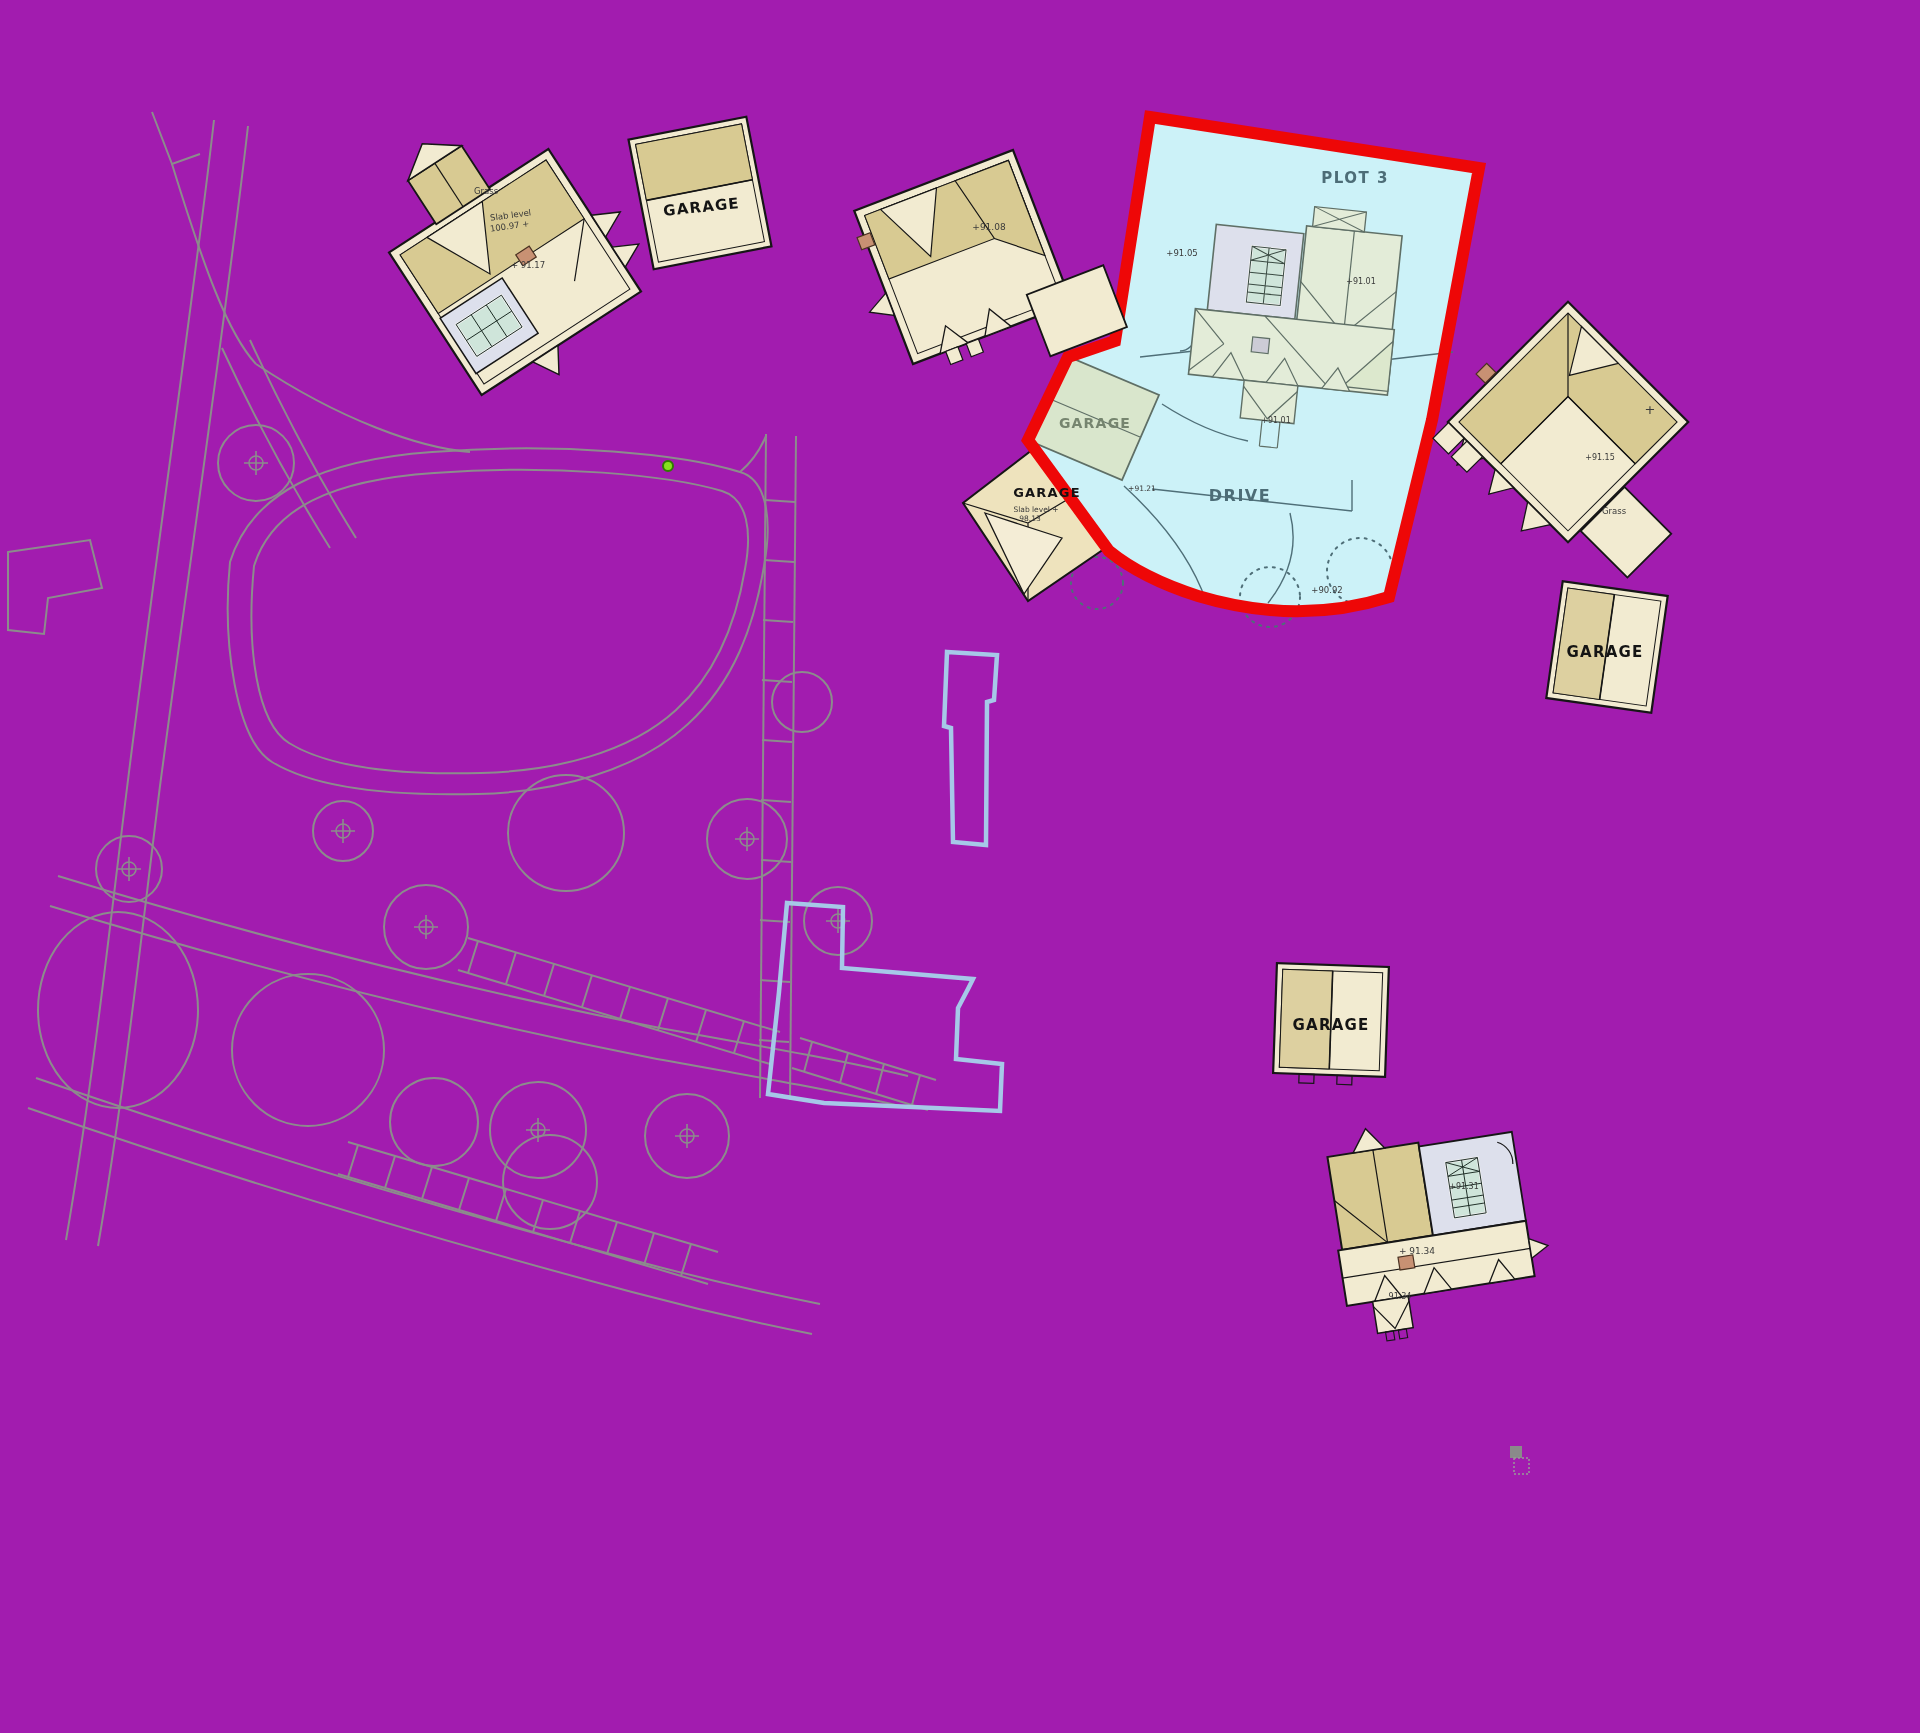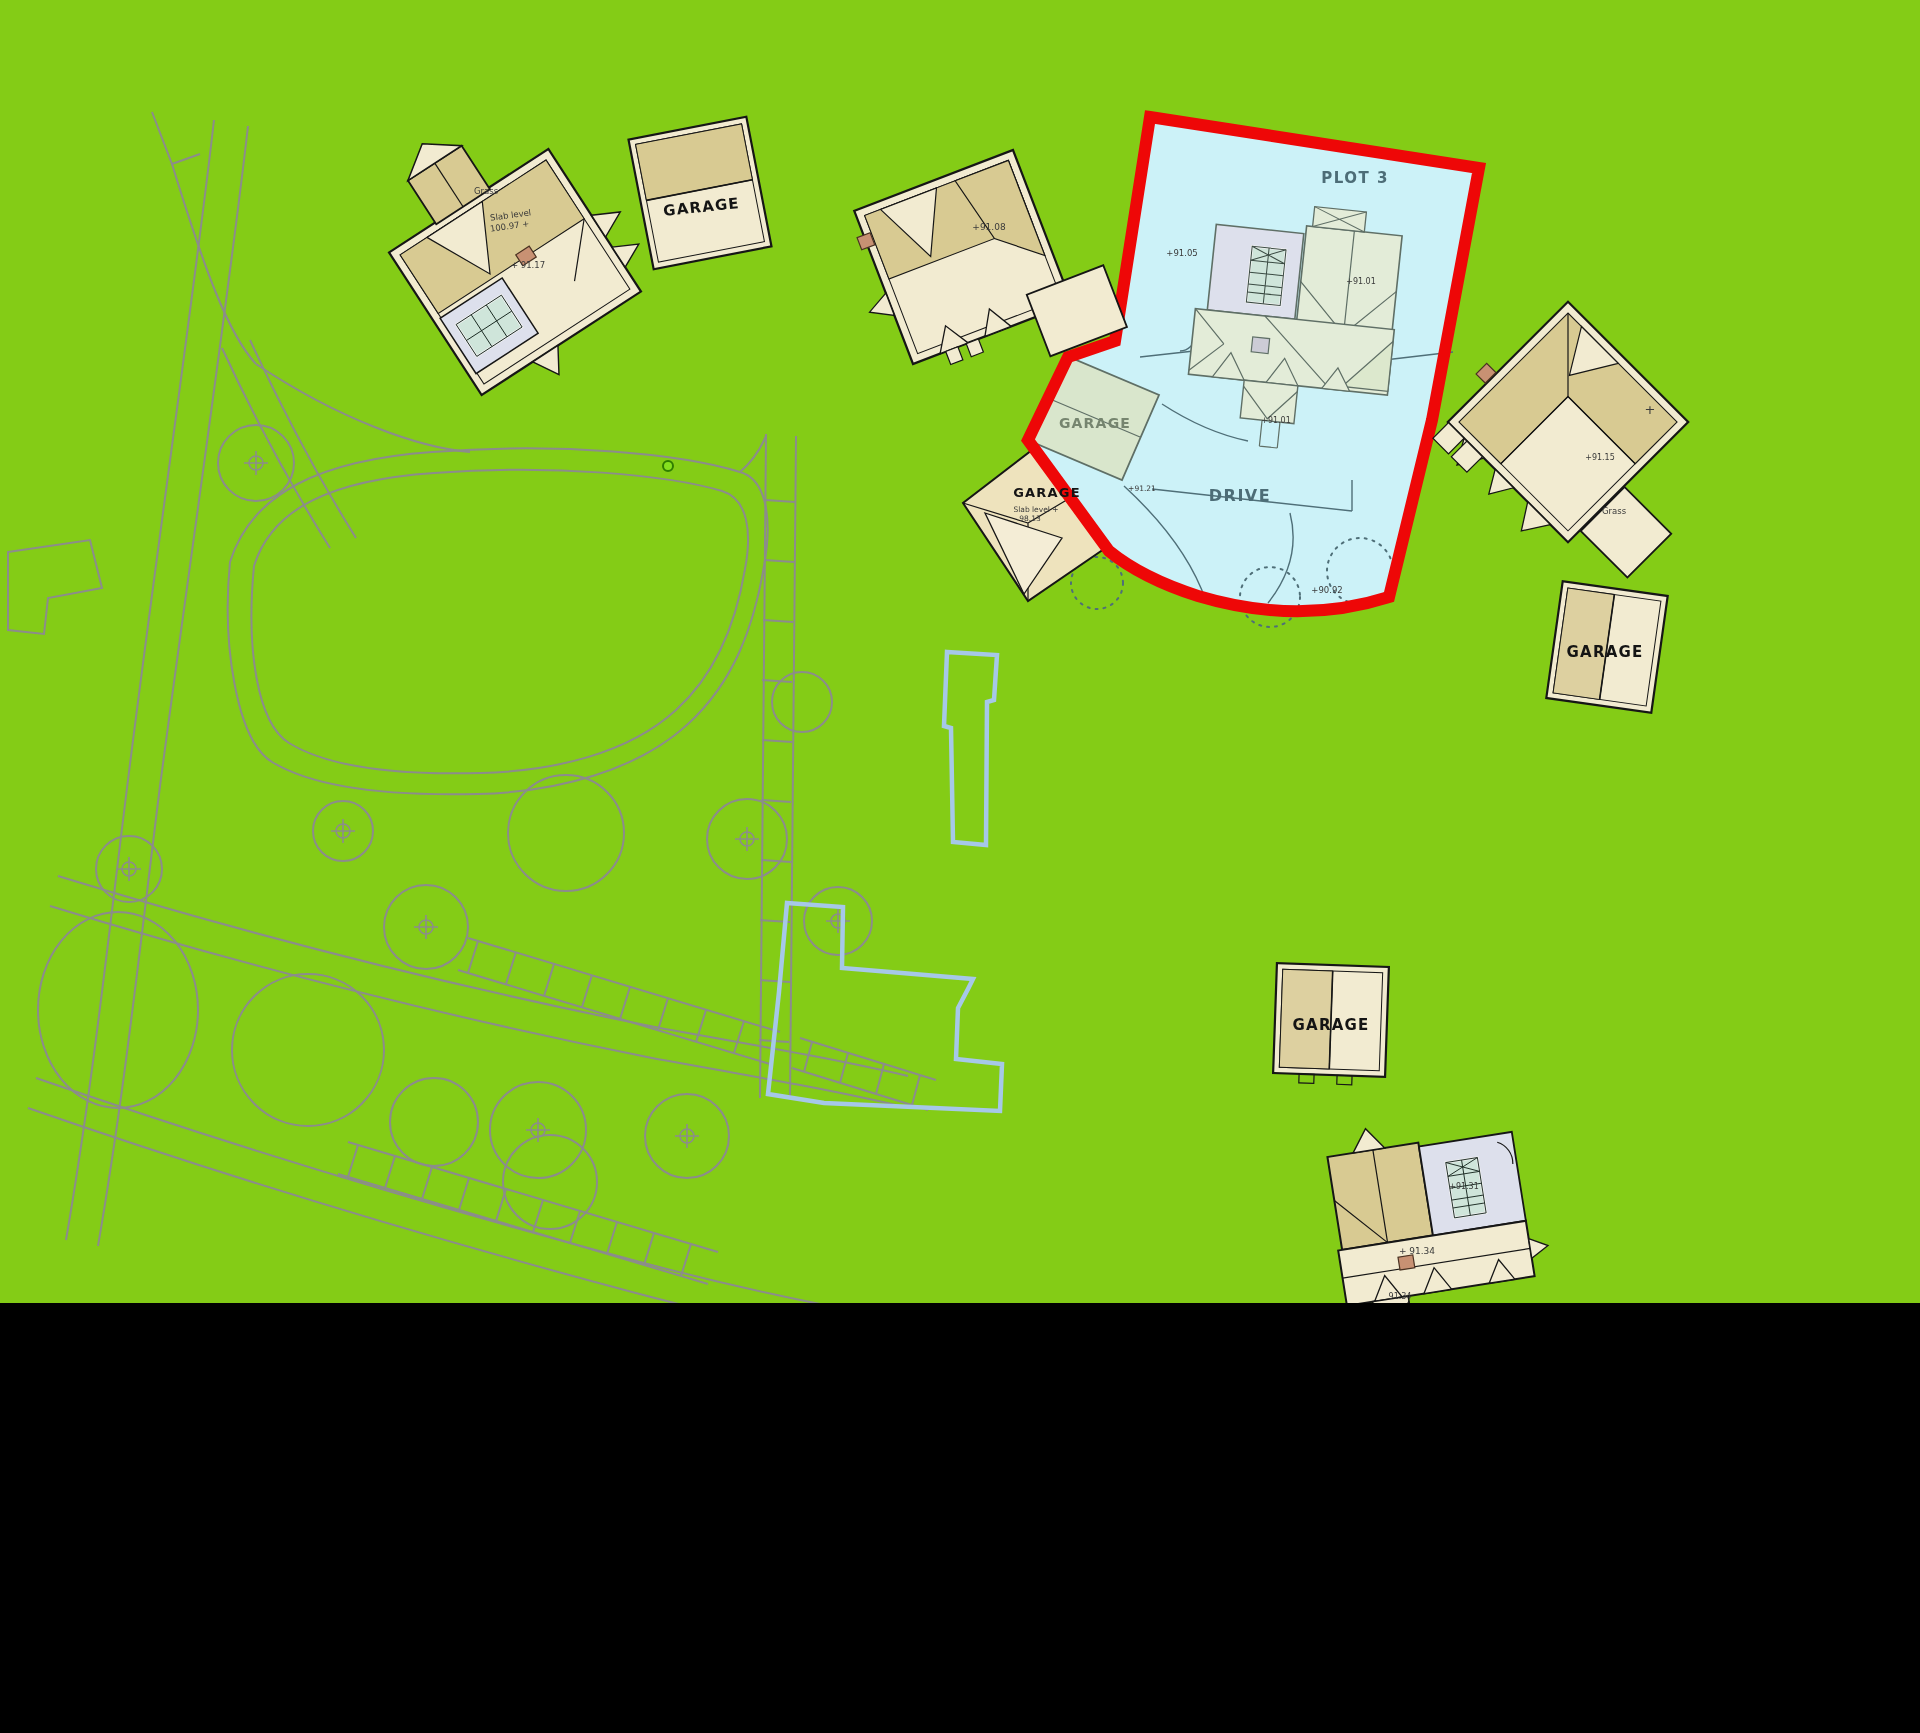--- a/index.html
+++ b/index.html
@@ -1,16 +1,16 @@
 <!DOCTYPE html>
 <html><head>
 <meta charset="utf-8">
 <style>
   html,body{margin:0;padding:0;background:#000;}
-  .stage{position:relative;width:1920px;height:1303px;background:#84cc16;overflow:hidden;font-family:"DejaVu Sans",sans-serif;text-align:center;}
+  .stage{position:relative;width:1920px;height:1733px;background:#a21caf;overflow:hidden;font-family:"DejaVu Sans",sans-serif;text-align:center;}
   .stage svg{position:absolute;inset:0;}
   text{font-family:"DejaVu Sans",sans-serif;}
   .lbl-big{font-weight:bold;fill:#4d6d77;letter-spacing:1.5px;}
   .lbl-garage{font-weight:bold;fill:#141414;letter-spacing:1.2px;}
   .lbl-garage-green{font-weight:bold;fill:#76856f;letter-spacing:1.2px;}
   .lbl-spot{fill:#3a3a3a;}
 </style>
 </head>
 <body>
 

